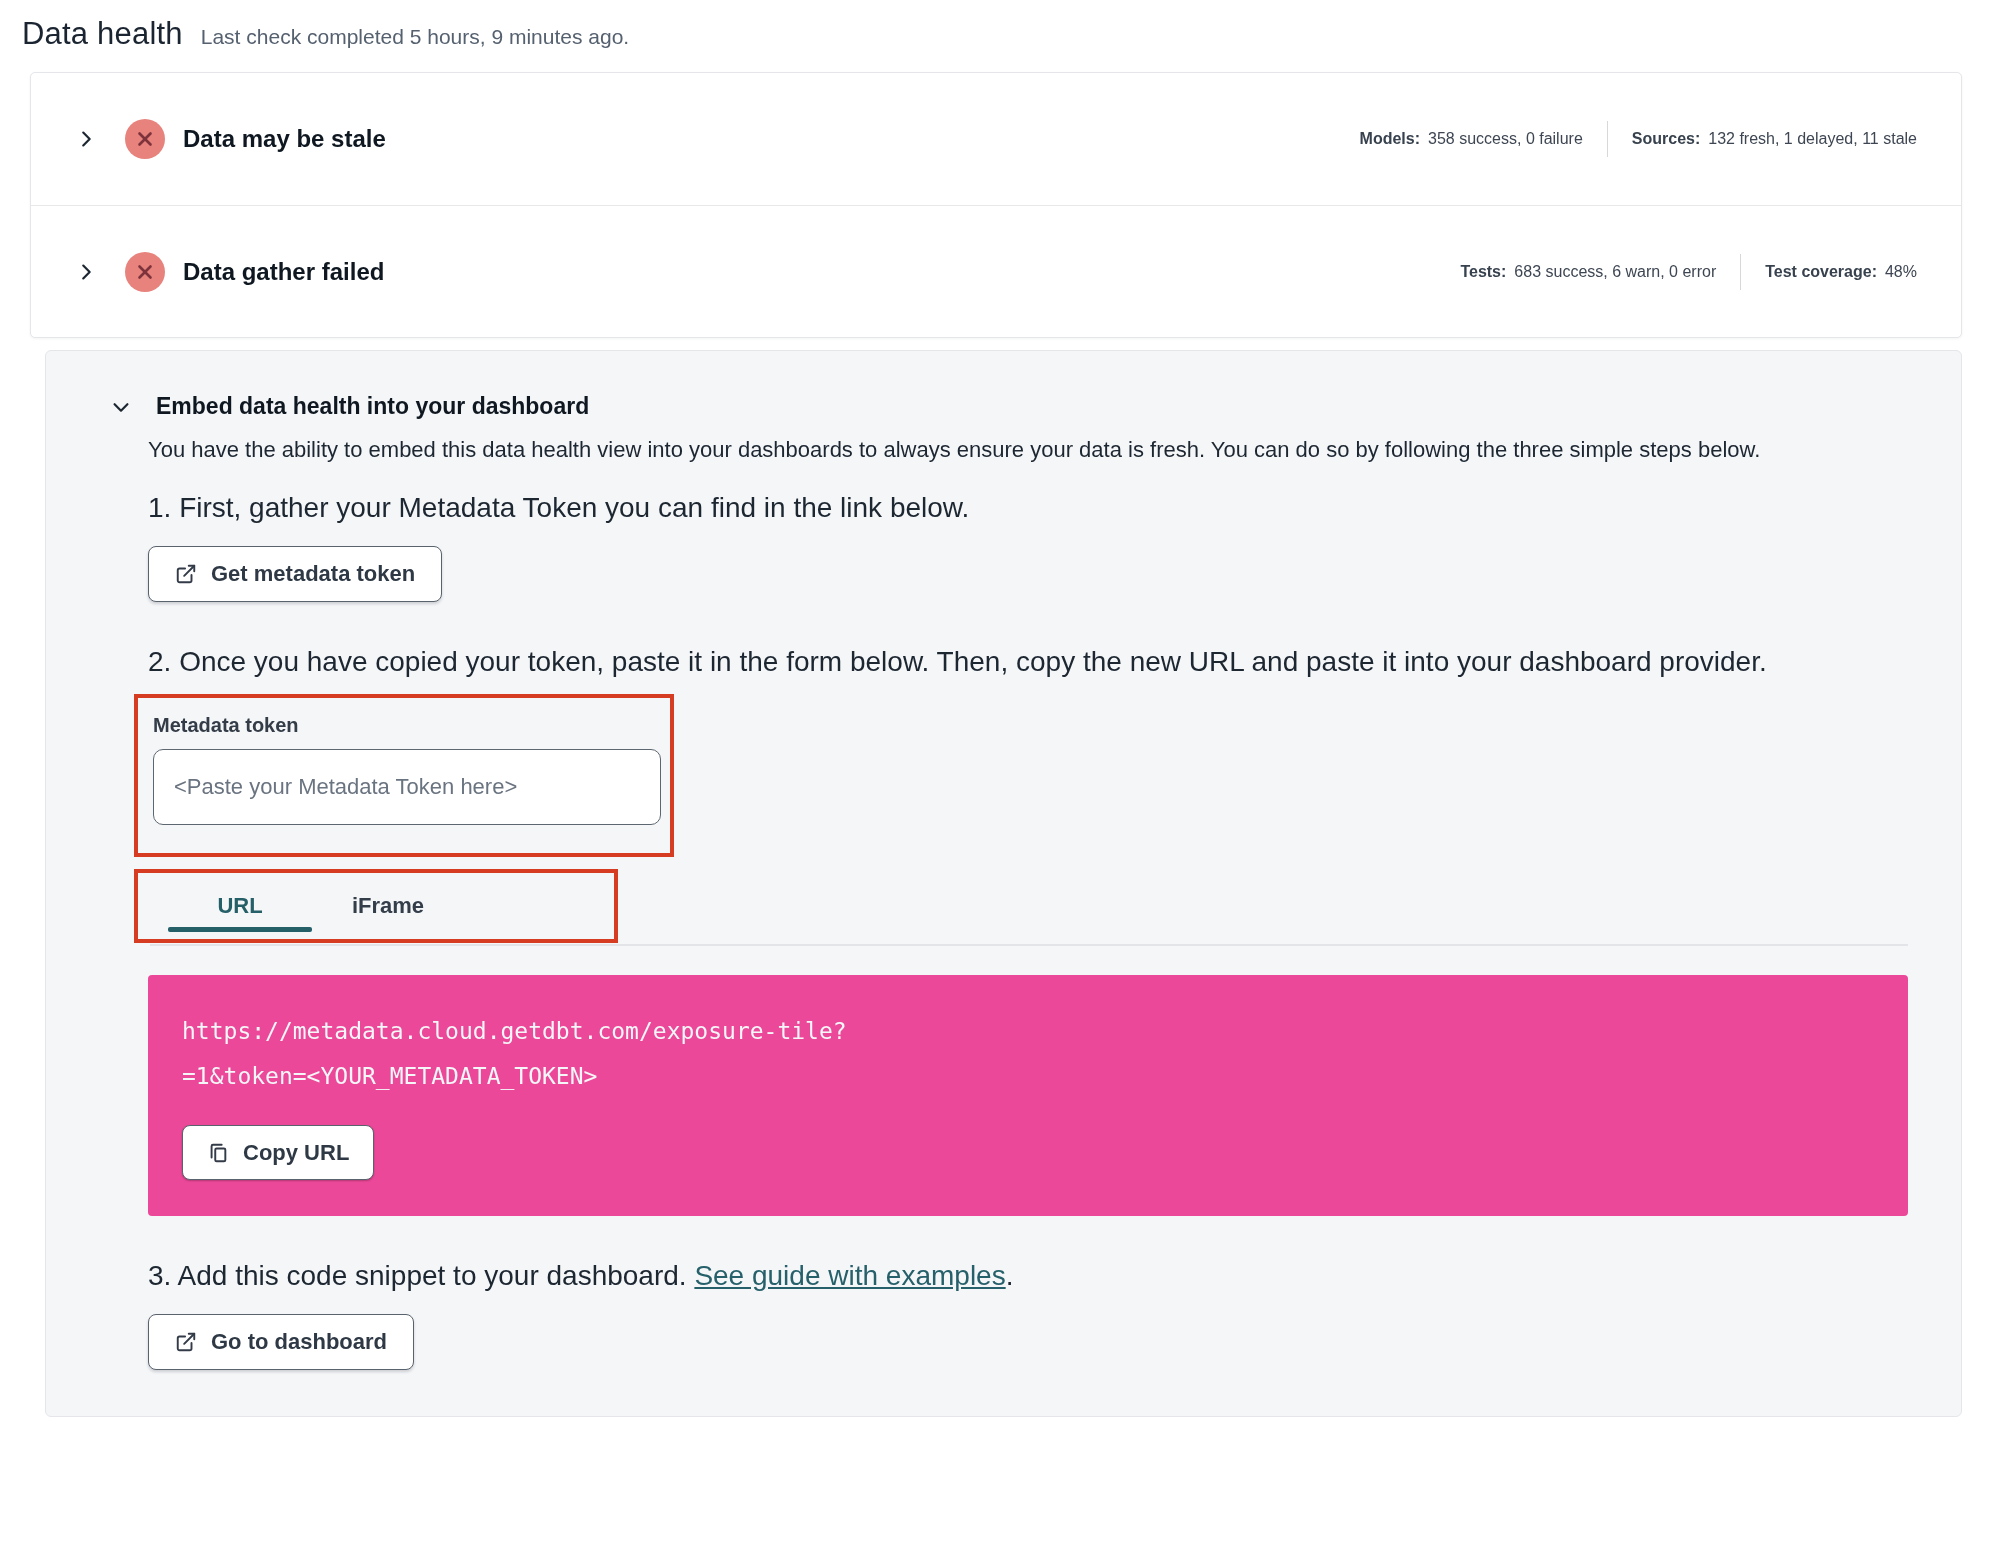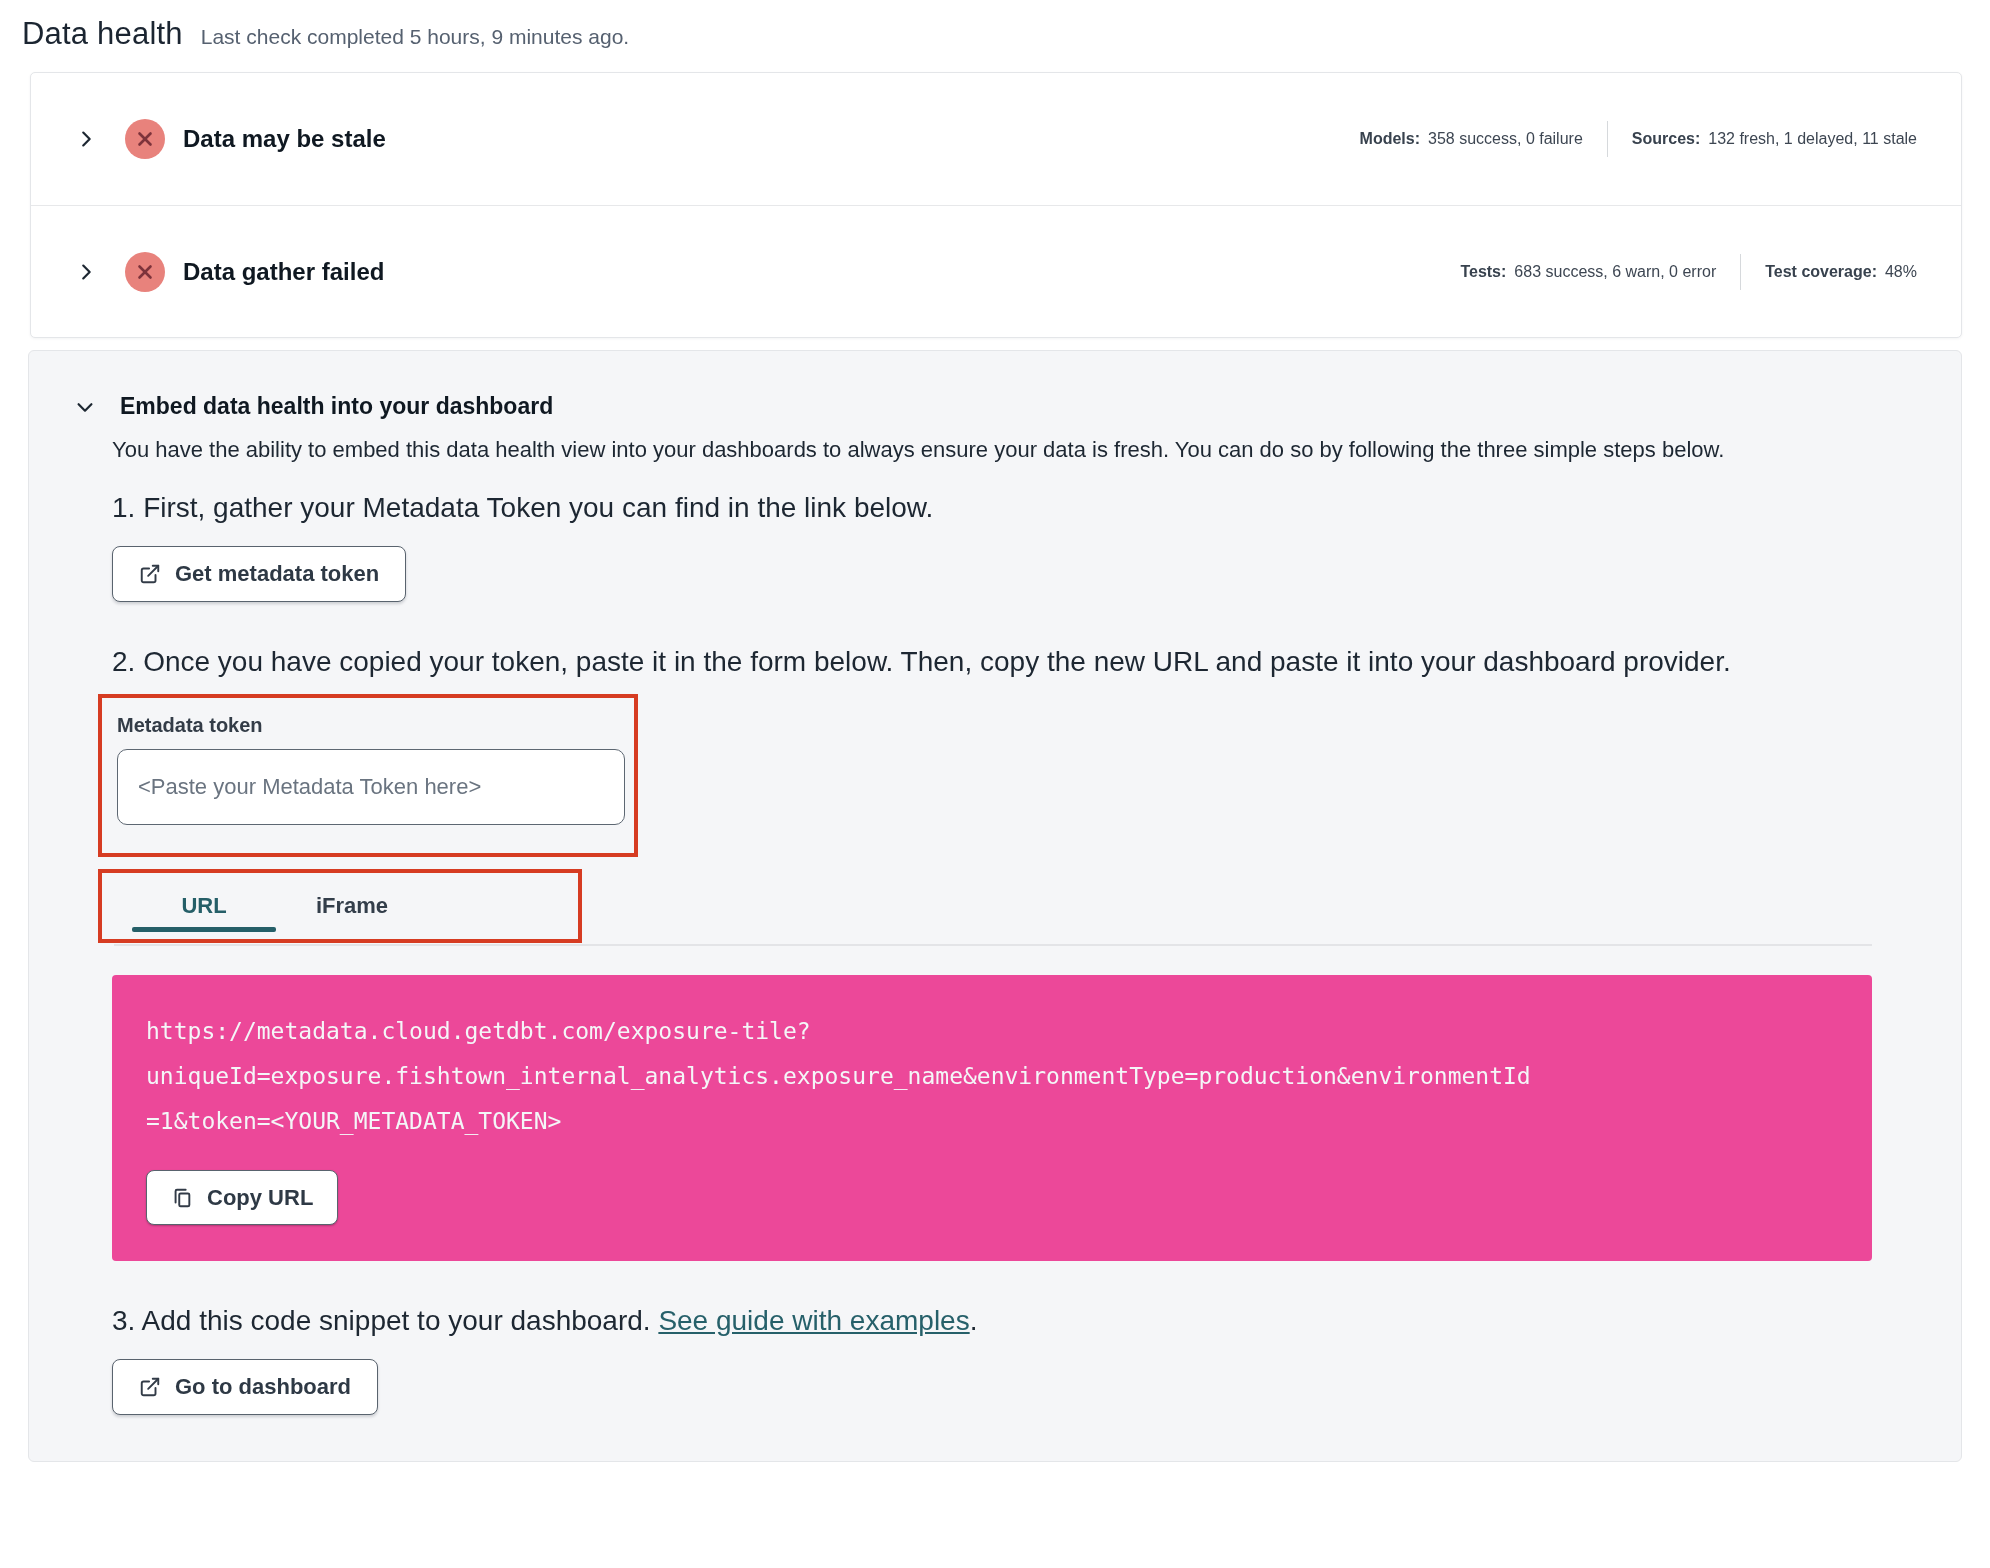--- a/index.html
+++ b/index.html
@@ -26,23 +26,23 @@
     width: 40px; height: 40px; border-radius: 50%; background: #e8827c;
     display: flex; align-items: center; justify-content: center; margin-right: 18px; flex: none;
   }
   .status-label { font-size: 24px; font-weight: 700; color: #0f1821; }
   .status-stats { display: flex; align-items: center; font-size: 16px; color: #3d4652; }
   .stat b { font-weight: 700; color: #38424e; margin-right: 8px; }
   .vdiv { width: 1px; height: 36px; background: #d6d9dc; margin: 0 24px; }
 
   
   .embed-card {
-    margin: 12px 28px 0 28px; background: #f5f6f8;
+    margin: 12px 28px 0 45px; background: #f5f6f8;
     border: 1px solid #e4e6e9; border-radius: 6px;
-    padding: 42px 45px 46px 45px;
+    padding: 42px 45px 46px 64px;
   }
   .embed-header { display: flex; align-items: center; cursor: pointer; }
   .embed-header .chev { margin-right: 24px; }
   .embed-title { font-size: 23px; font-weight: 700; color: #0f1821; }
   .embed-body { margin-left: 38px; width: 1760px; }
   .embed-desc { margin-top: 14px; font-size: 22px; line-height: 1.46; color: #1d2732; max-width: 1720px; }
   .step-text { margin-top: 26px; font-size: 28px; color: #1d2732; }
   .step-text.step2 { margin-top: 44px; }
   .step-text.step3 { margin-top: 44px; }
   .guide-link { color: #26606a; text-decoration: underline; cursor: pointer; }
@@ -182,21 +182,20 @@
     <div class="tabs-zone">
       <div class="tabs-hairline"></div>
       <div class="tabs-redbox">
         <div class="tab active">URL</div>
         <div class="tab">iFrame</div>
       </div>
     </div>
 
     <div class="codeblock">
       <div class="code-line">https://metadata.cloud.getdbt.com/exposure-tile?</div>
-      <div class="code-line">uniqueId=exposure.fishtown_internal_analytics.exposure_name&amp;environmentType=production&amp;environmentId</div>
       <div class="code-line">=1&amp;token=&lt;YOUR_METADATA_TOKEN&gt;</div>
       <button class="btn copy-btn">
         <svg width="22" height="22" viewBox="0 0 24 24" fill="none" stroke="#323b47" stroke-width="2.1" stroke-linecap="round" stroke-linejoin="round">
             <rect x="9" y="7" width="11" height="14" rx="1.5"></rect>
             <path d="M5 17V4.5A1.5 1.5 0 0 1 6.5 3H16"></path>
           </svg>
         <span>Copy URL</span>
       </button>
     </div>
 

